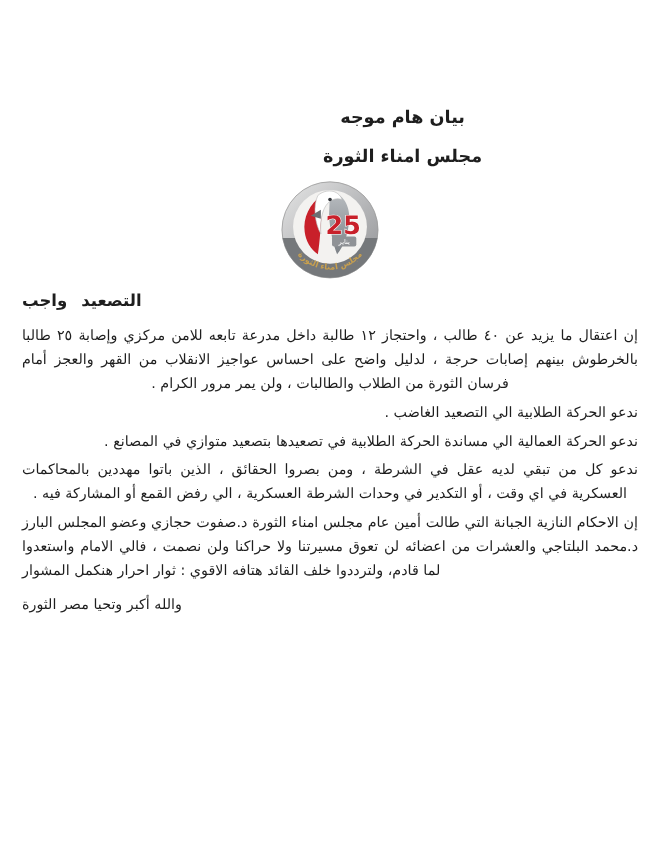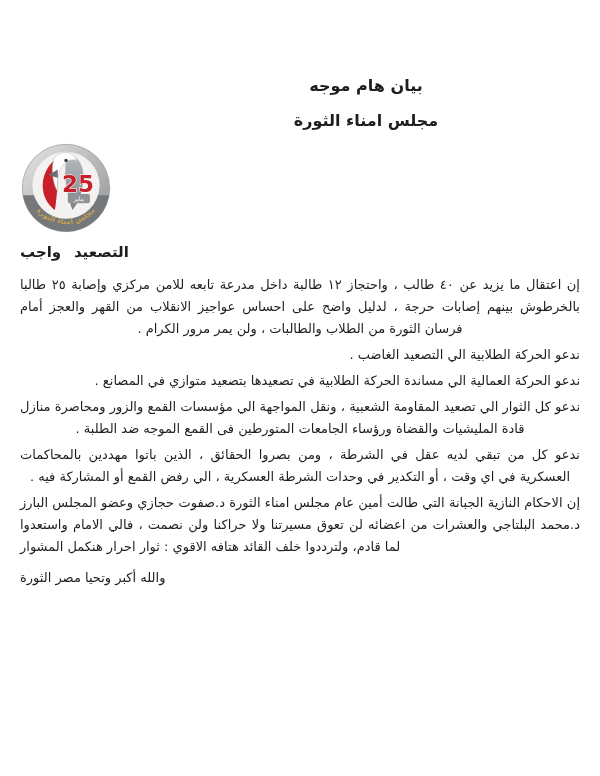--- a/index.html
+++ b/index.html
@@ -9,42 +9,42 @@
     background: #ffffff;
   }
   body {
     font-family: "DejaVu Sans", sans-serif;
     color: #1e1e1e;
     direction: rtl;
   }
   .document {
     box-sizing: border-box;
     width: 600px; height: 704px;
-    padding: 76px 20px 0 20px;
+    padding: 97px 20px 0 20px;
   }
   .doc-title {
     margin: 0 0 15px 0;
     text-align: center;
     position: relative;
     left: 66px;              
     font-size: 16px;
     font-weight: 700;
     line-height: 20px;
   }
   .doc-subtitle {
     margin: 0;
     text-align: center;
     position: relative;
     left: 66px;
     font-size: 16px;
     font-weight: 700;
     line-height: 20px;
   }
   .logo-wrap {
-    text-align: left;
+    text-align: center;
     margin: 11px 0 0 0;
     height: 93px;
     line-height: 0;
   }
   .logo-wrap svg { width: 92px; height: 92px; }
   .section-heading {
     margin: 7px 13px 12px 0;
     text-align: left;
     font-size: 15px;
     font-weight: 700;
@@ -107,19 +107,18 @@
         <textPath href="#arcPath" startOffset="50%" text-anchor="middle">مجلس امناء الثورة</textPath>
       </text>
     </svg>
   </div>
 
   <h3 class="section-heading">التصعيد واجب</h3>
 
   <p class="p">إن اعتقال ما يزيد عن ٤٠ طالب ، واحتجاز ١٢ طالبة داخل مدرعة تابعه للامن مركزي وإصابة ٢٥ طالبا بالخرطوش بينهم إصابات حرجة ، لدليل واضح على احساس عواجيز الانقلاب من القهر والعجز أمام فرسان الثورة من الطلاب والطالبات ، ولن يمر مرور الكرام .</p>
   <p class="p single">ندعو الحركة الطلابية الي التصعيد الغاضب .</p>
   <p class="p single">ندعو الحركة العمالية الي مساندة الحركة الطلابية في تصعيدها بتصعيد متوازي في المصانع .</p>
-  <p class="p">ندعو كل الثوار الي تصعيد المقاومة الشعبية ، ونقل المواجهة الي مؤسسات القمع والزور ومحاصرة منازل قادة المليشيات والقضاة ورؤساء الجامعات المتورطين فى القمع الموجه ضد الطلبة .</p>
   <p class="p">ندعو كل من تبقي لديه عقل في الشرطة ، ومن بصروا الحقائق ، الذين باتوا مهددين بالمحاكمات العسكرية في اي وقت ، أو التكدير في وحدات الشرطة العسكرية ، الي رفض القمع أو المشاركة فيه .</p>
   <p class="p last-left">إن الاحكام النازية الجبانة التي طالت أمين عام مجلس امناء الثورة د.صفوت حجازي وعضو المجلس البارز د.محمد البلتاجي والعشرات من اعضائه لن تعوق مسيرتنا ولا حراكنا ولن نصمت ، فالي الامام واستعدوا لما قادم، ولترددوا خلف القائد هتافه الاقوي : ثوار احرار هنكمل المشوار</p>
 
   <div class="closing">والله أكبر وتحيا مصر الثورة</div>
 
 </div>
 
 </body></html>

